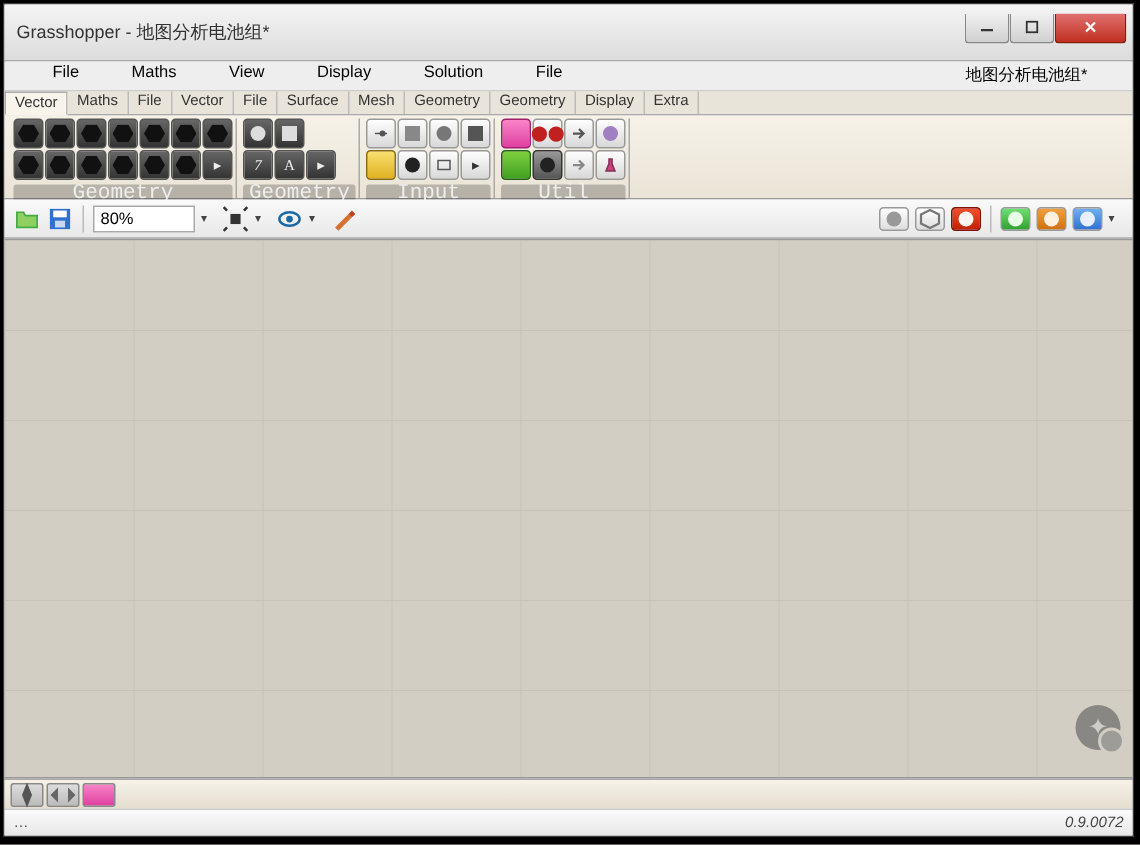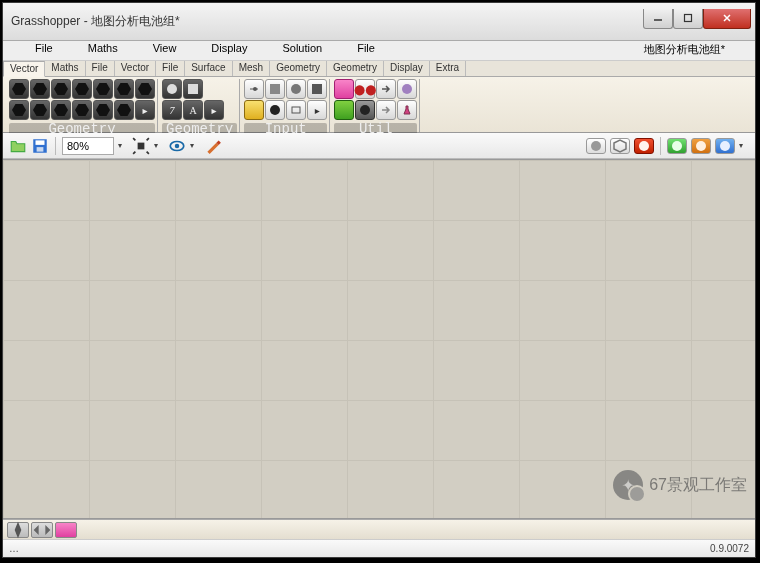--- a/index.html
+++ b/index.html
@@ -31,40 +31,40 @@
   .ibtn.lite{background:linear-gradient(#fefefe,#d8d8d8);border-color:#999;color:#333;}
   .ibtn.ylw{background:linear-gradient(#f8e070,#e0b020);border-color:#8a6a10;}
   .ibtn.pnk{background:linear-gradient(#f884c8,#e040a0);border-color:#a02070;}
   .ibtn.grn{background:linear-gradient(#80d040,#40a020);border-color:#206010;color:#fff;}
   .ibtn.gry{background:linear-gradient(#999,#555);border-color:#333;}
   .ibtn svg{width:12px;height:12px;}
   
   .toolbar2{height:26px;background:linear-gradient(#fafafa,#e8e8e8);border-bottom:1px solid #bbb;display:flex;align-items:center;padding:0 6px;gap:4px;font-size:11px;}
   .t2btn{width:18px;height:18px;display:flex;align-items:center;justify-content:center;cursor:pointer;}
   .sep{width:1px;height:18px;background:#bbb;margin:0 2px;}
-  .zoom{width:52px;height:18px;border:1px solid #aaa;background:#fff;font-size:11px;padding-left:4px;}
+  .zoom{width:68px;height:18px;border:1px solid #aaa;background:#fff;font-size:11px;padding-left:4px;}
   .dropdown-arrow{width:10px;font-size:8px;color:#444;cursor:pointer;}
   .spacer{flex:1;}
   .rb{width:20px;height:16px;border-radius:3px;border:1px solid #999;background:linear-gradient(#fff,#ddd);display:flex;align-items:center;justify-content:center;cursor:pointer;}
   .rb.red{background:linear-gradient(#f05030,#c02000);border-color:#801000;}
   .rb.grn{background:linear-gradient(#70e070,#30a030);}
   .rb.org{background:linear-gradient(#f0a040,#d07010);}
   .rb.blu{background:linear-gradient(#70b0f0,#3070d0);}
   
   .canvas{flex:1;background:#d2cec3;position:relative;overflow:hidden;border:1px solid #999;border-left:none;border-right:none;}
   .canvas::before{content:"";position:absolute;inset:0;background-image:linear-gradient(#c6c2b7 1px,transparent 1px),linear-gradient(90deg,#c6c2b7 1px,transparent 1px);background-size:86px 60px;}
   .watermark{position:absolute;right:8px;bottom:18px;display:flex;align-items:center;gap:6px;color:#555;font-size:16px;opacity:.7;}
   .wm-circ{width:30px;height:30px;border-radius:50%;background:#6a6a6a;display:flex;align-items:center;justify-content:center;color:#ccc;font-size:16px;position:relative;}
   .wm-circ::after{content:"";position:absolute;right:-3px;bottom:-3px;width:14px;height:14px;border-radius:50%;background:#888;border:2px solid #d2cec3;}
   
   .footer1{height:20px;background:linear-gradient(#f6f2e8,#e4ded0);border-top:1px solid #aaa;display:flex;align-items:center;padding:0 4px;}
   .fbtn{width:22px;height:16px;border:1px solid #888;border-radius:2px;background:linear-gradient(#ddd,#bbb);margin-right:2px;display:flex;align-items:center;justify-content:center;}
   .fbtn.pink{background:linear-gradient(#f884c8,#e040a0);}
   .footer2{height:18px;background:linear-gradient(#fafafa,#e8e8e8);border-top:1px solid #ccc;display:flex;align-items:center;font-size:10px;color:#444;padding:0 6px;}
-  .footer2 .ver{margin-left:auto;}
+  .footer2 .ver{margin-left:auto;font-style:italic;}
   
   .hexshape{width:14px;height:12px;background:currentColor;clip-path:polygon(25% 0,75% 0,100% 50%,75% 100%,25% 100%,0 50%);} 
   .circ{width:10px;height:10px;border-radius:50%;background:currentColor;}
   .sq{width:10px;height:10px;background:currentColor;}
 </style>
 </head>
 <body>
 
 <div class="window">
 
@@ -312,21 +312,20 @@
       </div>
     <div class="rb blu">
         <div class="circ" style="color:#e8f0ff"></div>
       </div>
     <span class="dropdown-arrow">▾</span>
   </div>
 
   <div class="canvas">
     <div class="watermark">
       <div class="wm-circ">✦</div>
-      <span>67景观工作室</span>
     </div>
   </div>
 
   <div class="footer1">
     <div class="fbtn">
         <svg viewBox="0 0 12 12">
           <path d="M6 1 L8 6 L6 11 L4 6 Z" fill="#555"></path>
         </svg>
       </div>
     <div class="fbtn">

